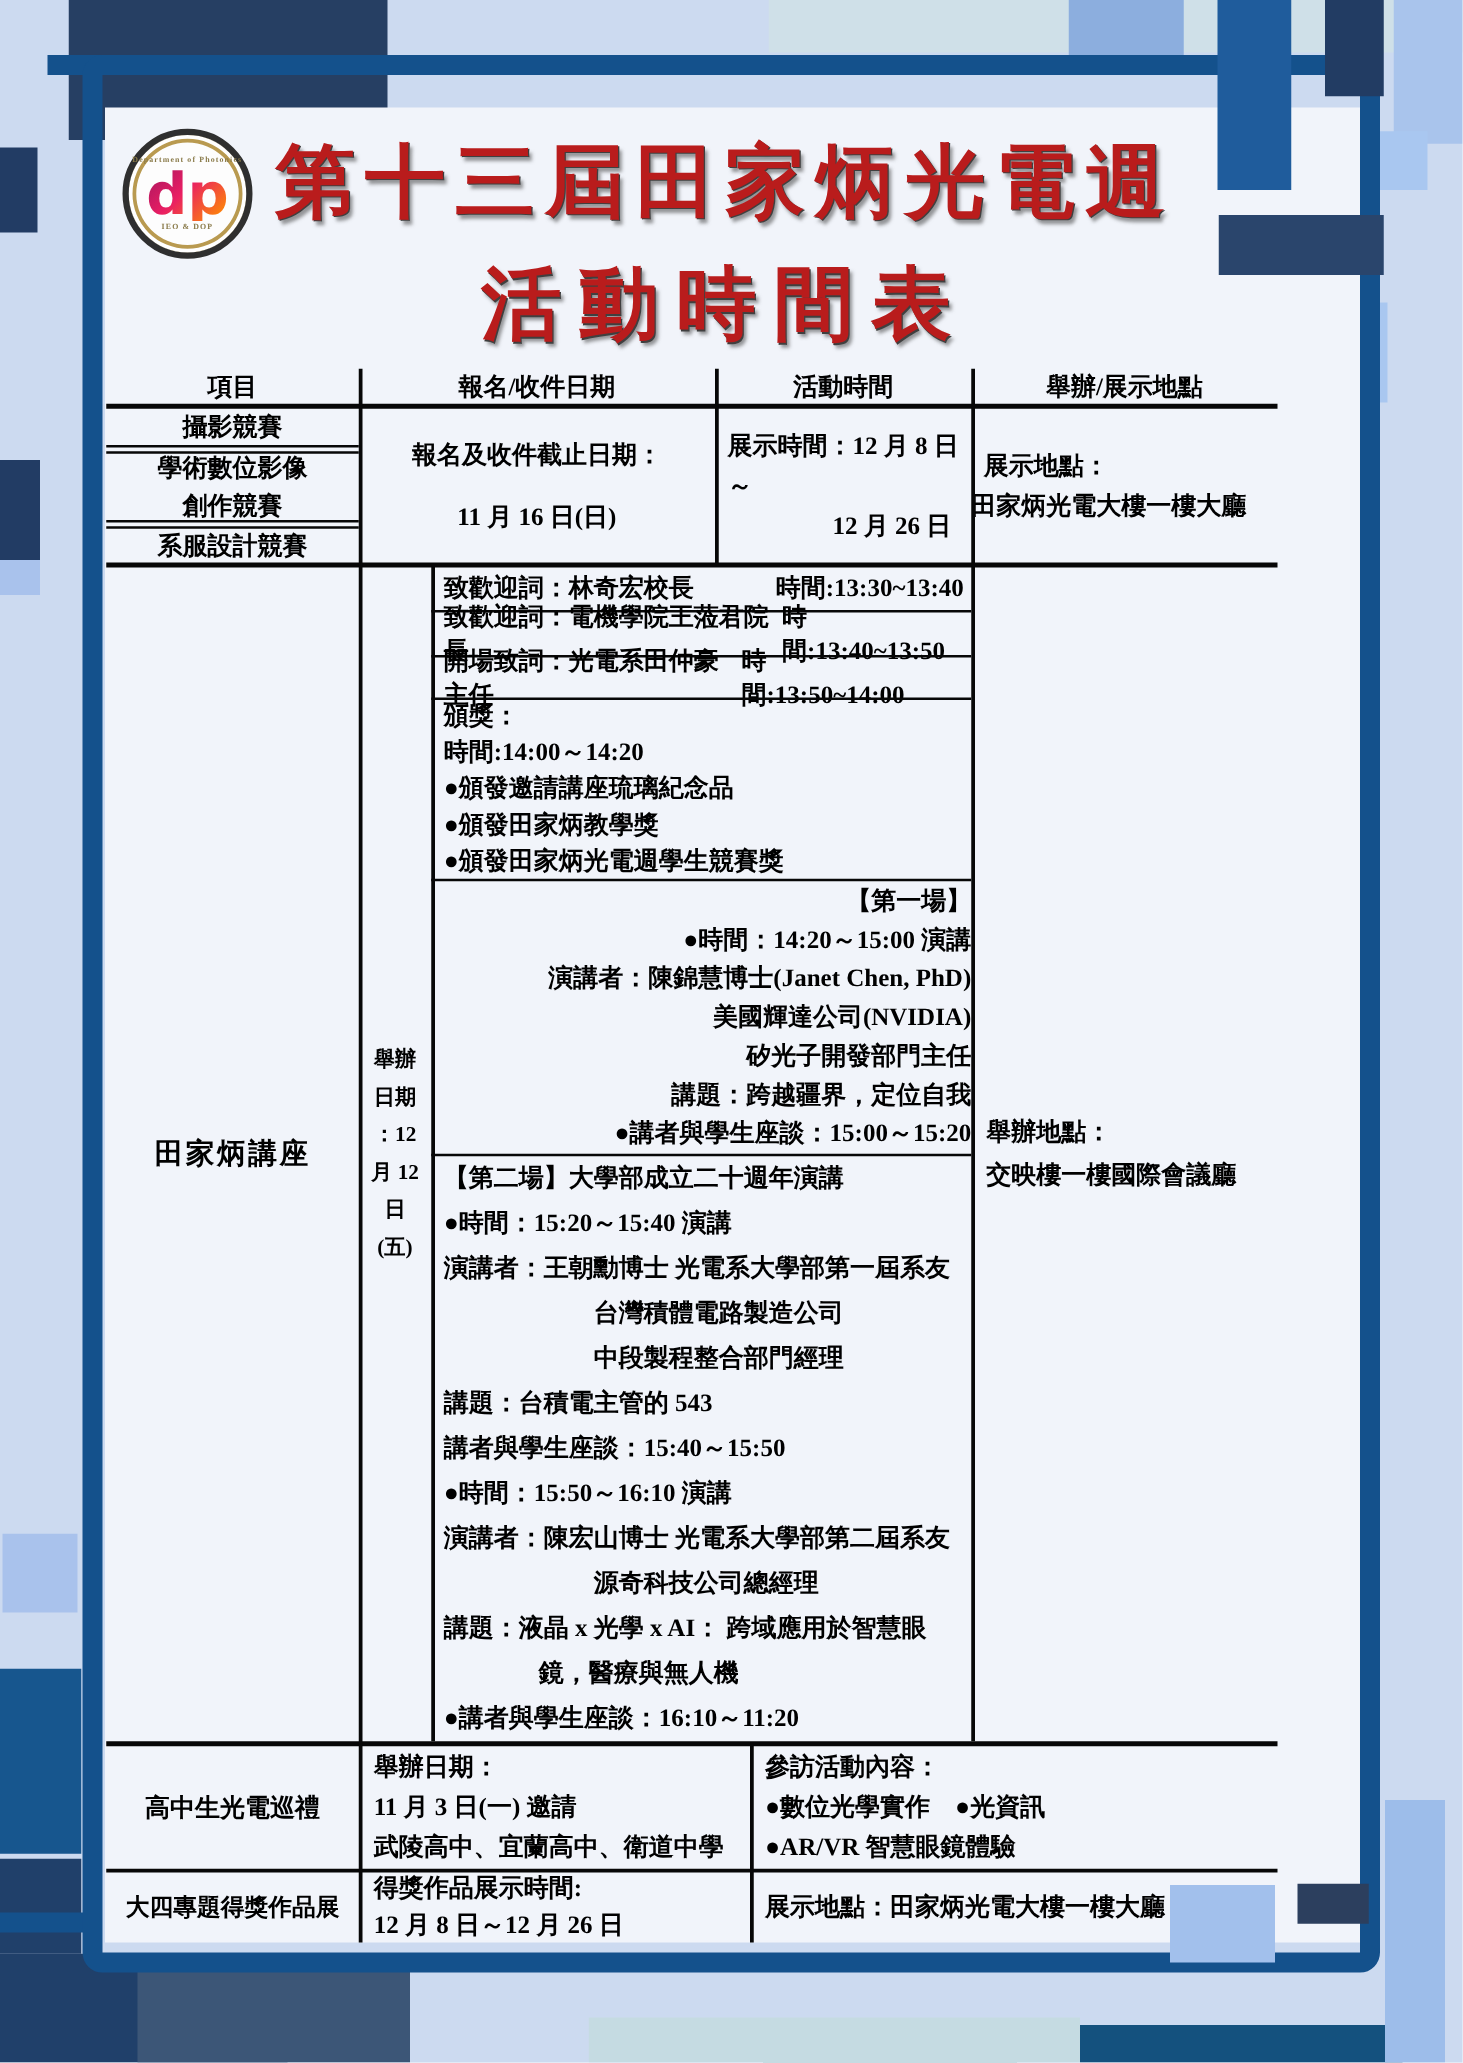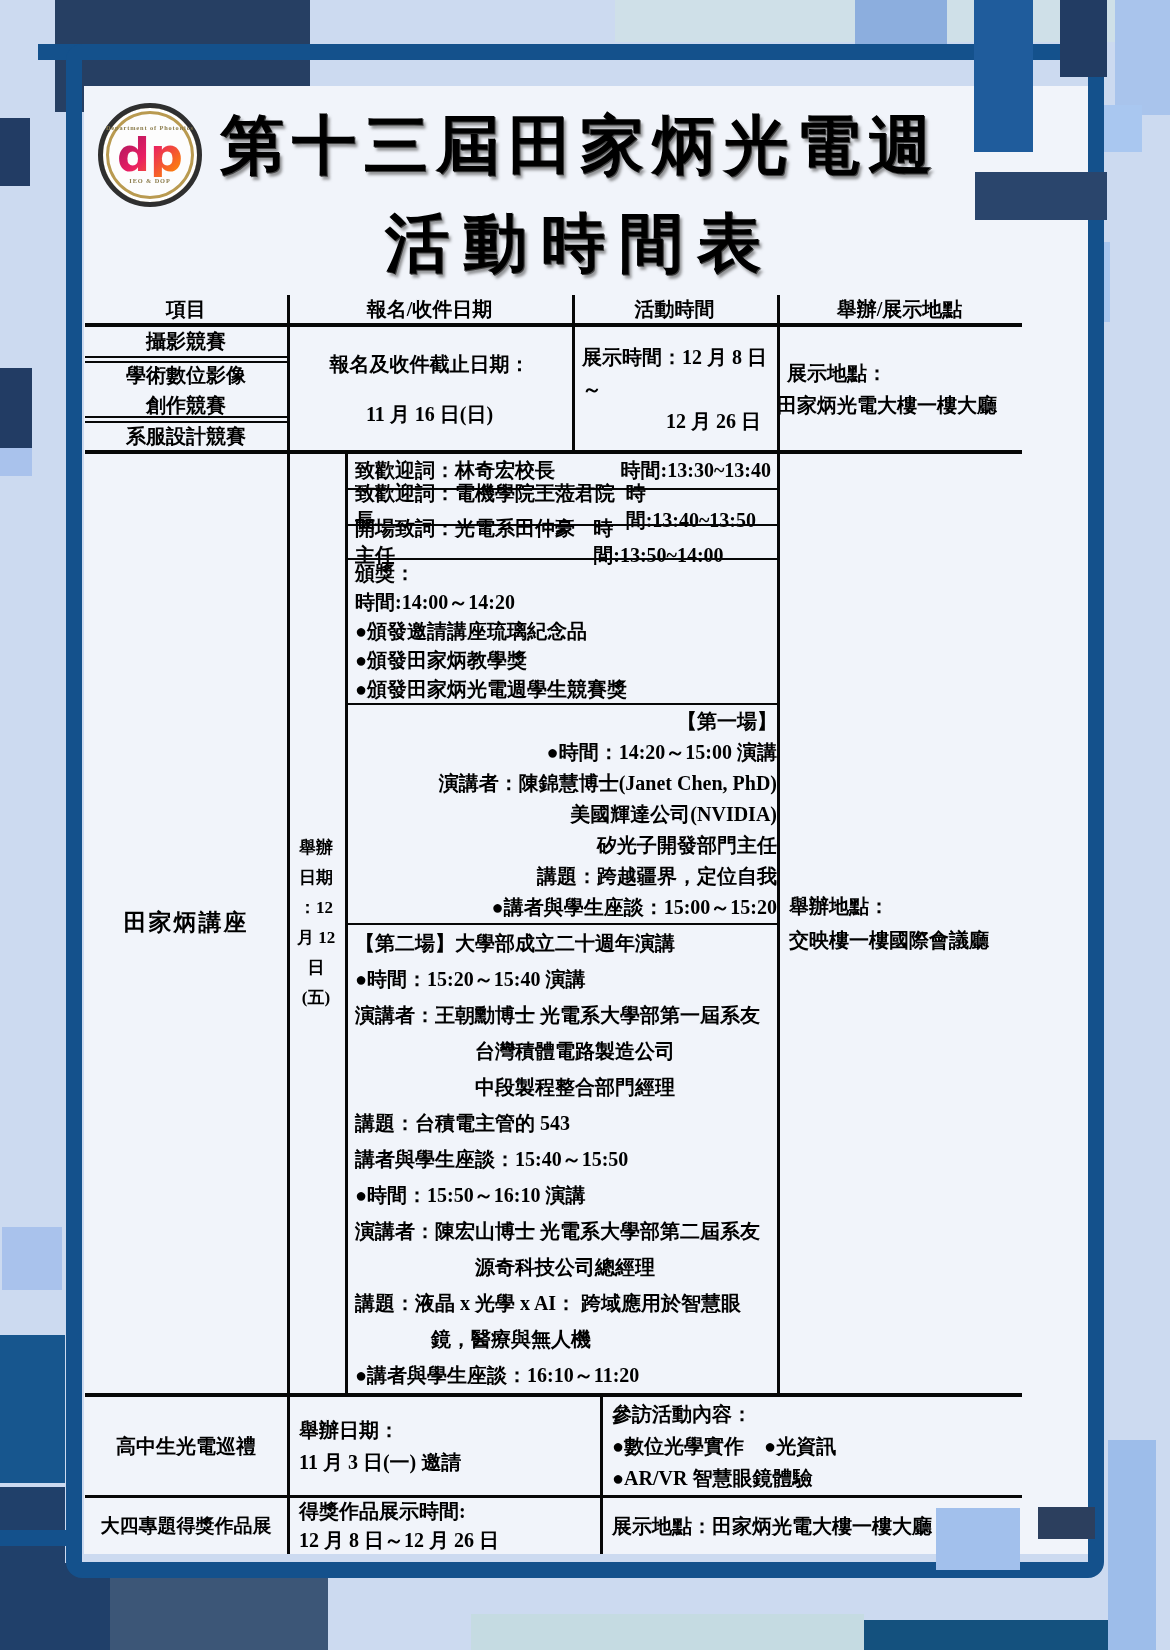--- a/index.html
+++ b/index.html
@@ -12,21 +12,21 @@
   .logo{position:absolute;left:98px;top:103px;width:104px;height:104px;border-radius:50%;
         background:#fdfdfd;border:5px solid #2f2f2f;box-sizing:border-box;
         box-shadow:inset 0 0 0 3px #fff, inset 0 0 0 6px #b99a50;
         display:flex;flex-direction:column;align-items:center;justify-content:center;}
   .logo-arc{font-size:7px;color:#8a7b4a;font-weight:bold;letter-spacing:1px;line-height:9px;white-space:nowrap;transform:scale(.9);}
   .logo-dp{font-size:46px;font-weight:bold;line-height:44px;font-family:"DejaVu Sans",sans-serif;
            background:linear-gradient(135deg,#b01860 10%,#e row91e63 40%,#ff8f00 95%);
            background:linear-gradient(135deg,#b01860 10%,#e91e63 45%,#ff8f00 95%);
            -webkit-background-clip:text;background-clip:text;color:transparent;}
   .title{position:absolute;left:160px;width:840px;text-align:center;font-weight:bold;
-         color:#000000;letter-spacing:8px;
+         color:#b91c1c;letter-spacing:8px;
          text-shadow:3px 4px 3px rgba(70,70,70,.55), 1px 1px 0 #3c3c3c;}
   .t1{top:100px;font-size:64px;line-height:92px;}
   .t2{top:198px;font-size:64px;line-height:92px;letter-spacing:14px;}
   .cell{position:absolute;display:flex;align-items:center;justify-content:center;
         font-weight:bold;color:#000;font-size:20px;box-sizing:border-box;}
   .colc{flex-direction:column;}
   .lines{position:absolute;display:flex;flex-direction:column;justify-content:center;
          font-weight:bold;color:#000;font-size:20px;box-sizing:border-box;}
   .hl{position:absolute;background:#070707;height:3px;}
   .hl4{height:4px;}
@@ -186,20 +186,21 @@
     <div>舉辦地點：</div>
     <div>交映樓一樓國際會議廳</div>
   </div>
 
   <div class="hl hl4" style="left:85px;top:1393px;width:937px;"></div>
 
   <div class="cell" style="left:85px;top:1397px;width:202px;height:98px;">高中生光電巡禮</div>
   <div class="lines lh32 pl12" style="left:287px;top:1397px;width:313px;height:98px;">
     <div>舉辦日期：</div>
     <div>11 月 3 日(一) 邀請</div>
+    <div>武陵高中、宜蘭高中、衛道中學</div>
   </div>
   <div class="lines lh32 pl12" style="left:600px;top:1397px;width:422px;height:98px;">
     <div>參訪活動內容：</div>
     <div>●數位光學實作　●光資訊</div>
     <div>●AR/VR 智慧眼鏡體驗</div>
   </div>
   <div class="hl" style="left:85px;top:1495px;width:937px;"></div>
 
   <div class="cell" style="left:85px;top:1498px;width:202px;height:56px;font-size:19px;">大四專題得獎作品展</div>
   <div class="lines lh29 pl12" style="left:287px;top:1498px;width:313px;height:56px;">

